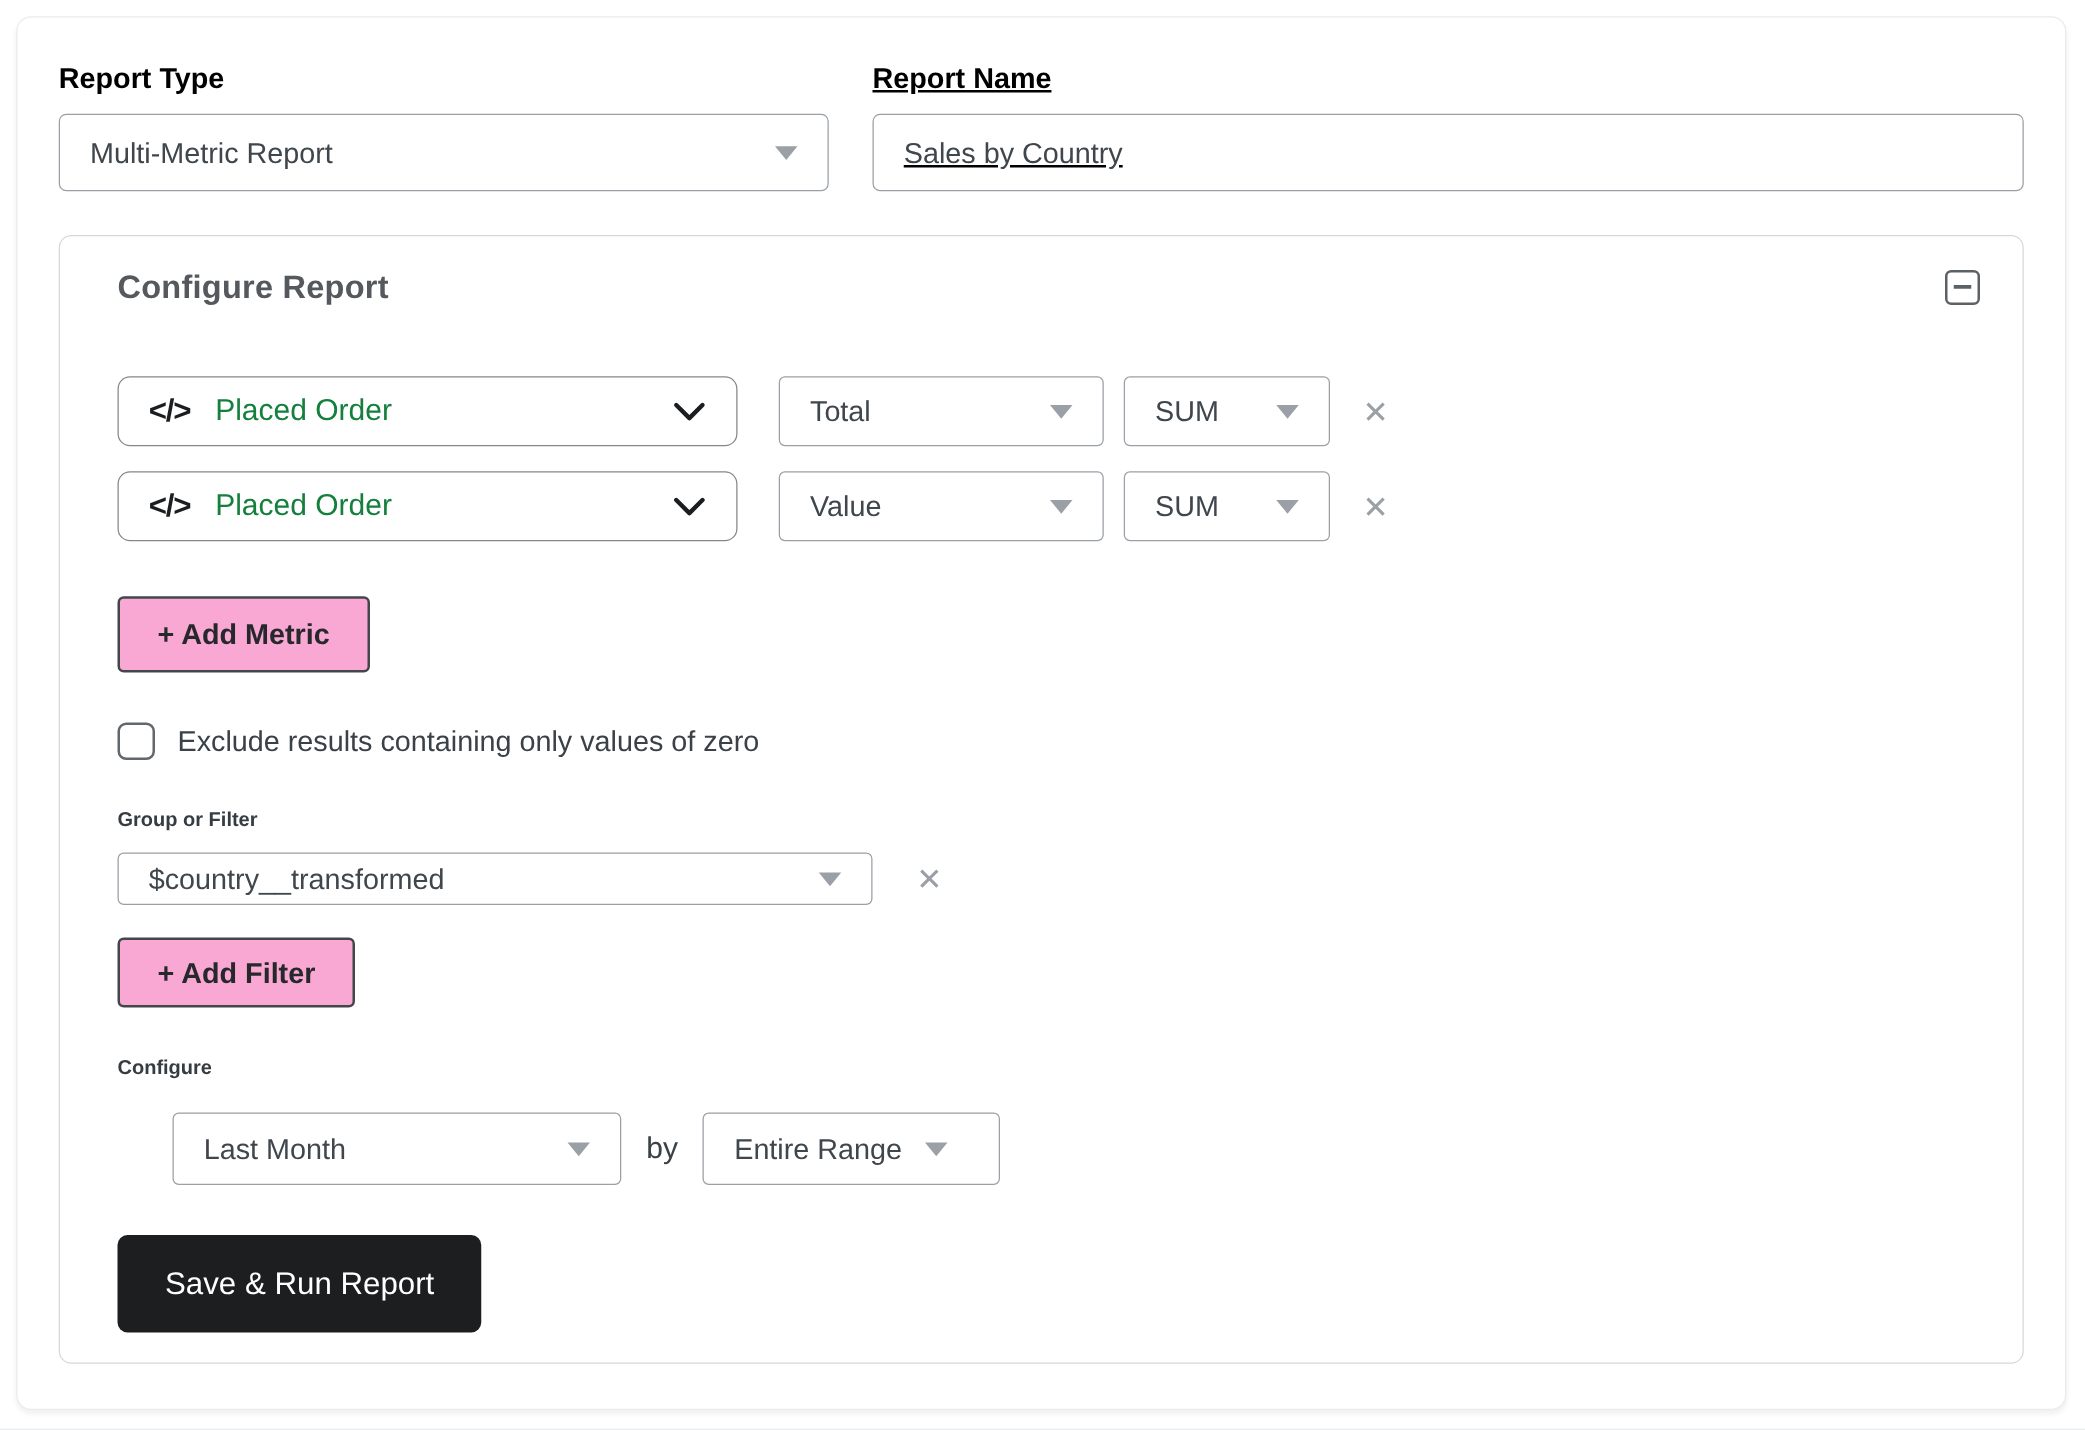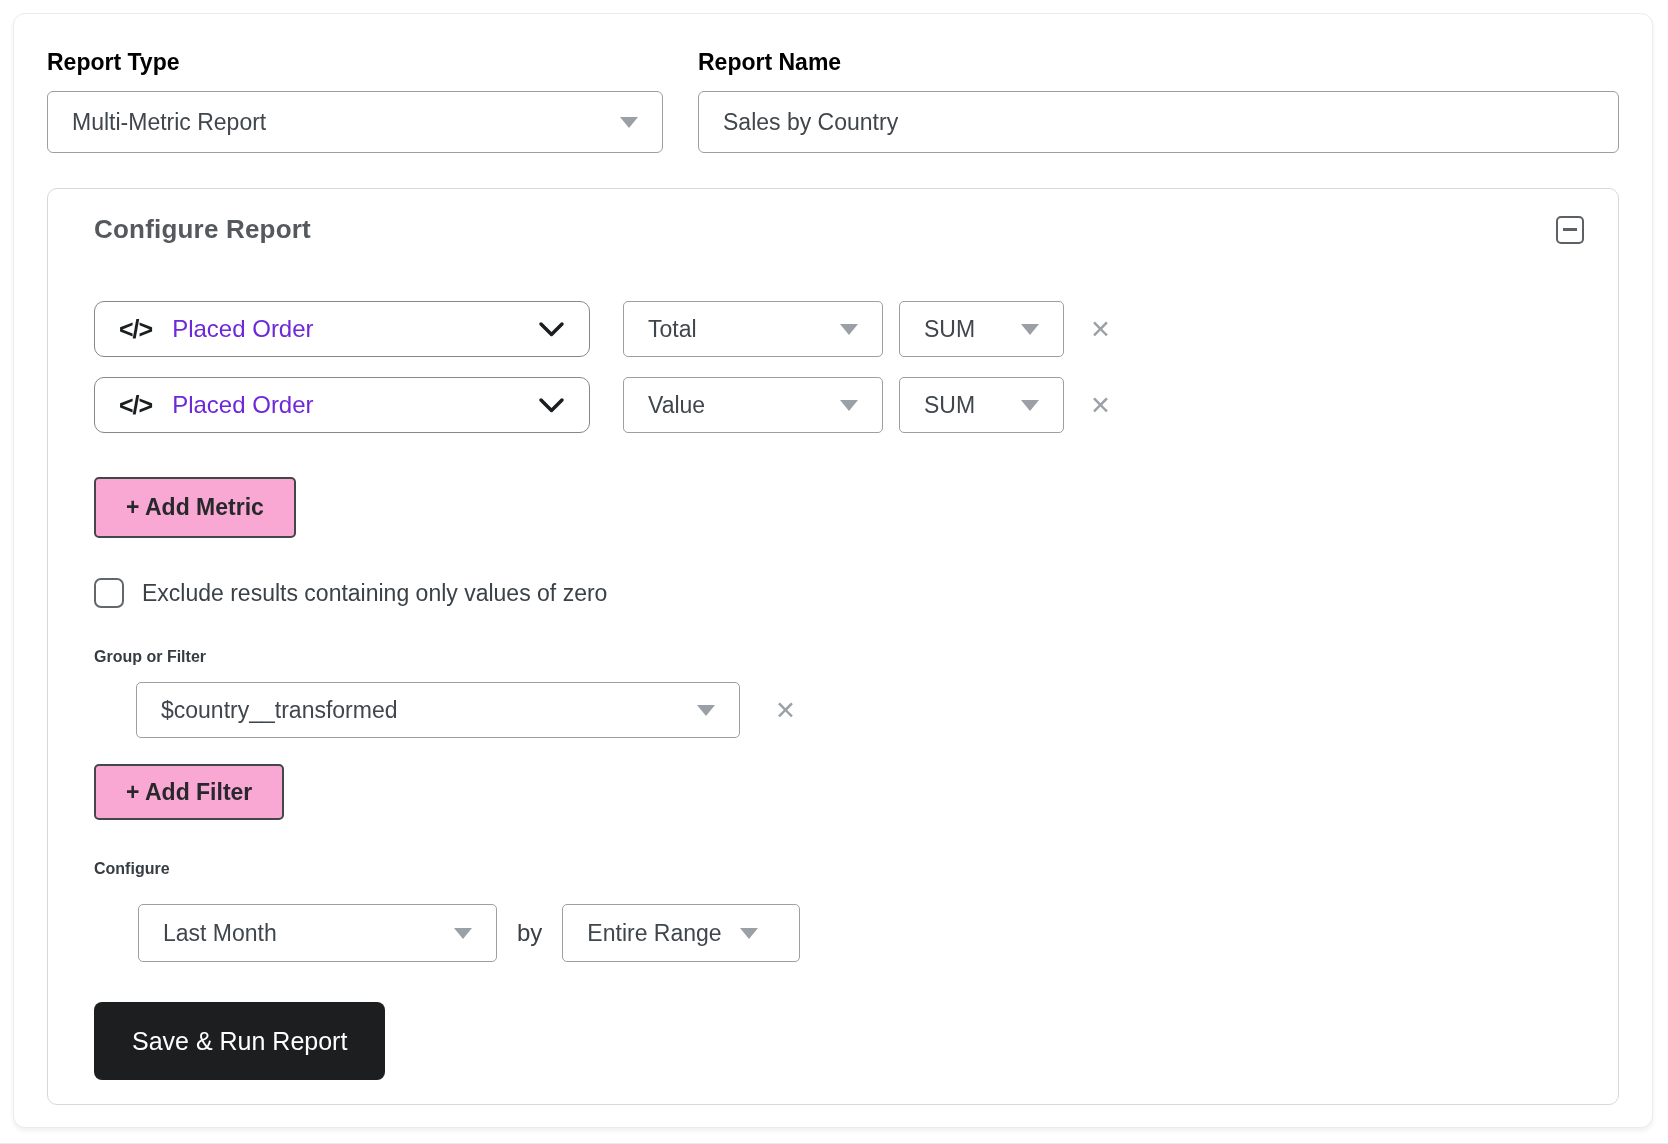--- a/index.html
+++ b/index.html
@@ -11,21 +11,21 @@
     background:#fff; border:1px solid #e9ebec; border-radius:12px;
     box-shadow:0 3px 4px rgba(40,45,50,0.07);
     padding:35px 33px 0 33px;
   }
   .bottom-hairline {
     position:absolute; left:0; right:0; bottom:0; height:1px; background:#e8eaeb;
   }
 
   .top-row { display:flex; gap:35px; }
   .col-type { width:616px; flex:0 0 auto; }
-  .col-name { flex:1 1 auto; }
+  .col-name { flex:1 1 auto;text-decoration:underline; }
 
   .lbl { font-size:23px; font-weight:bold; color:#000000; margin-bottom:15px; }
   .lbl-plain { font-size:16px; font-weight:bold; color:#353c42; }
 
   .select, .text-input {
     display:flex; align-items:center; justify-content:space-between;
     height:62px; border:1.5px solid #9aa0a5; border-radius:6px;
     background:#fff; padding:0 24px; font-size:23px; color:#3f464c;
     cursor:pointer;
   }
@@ -48,21 +48,21 @@
     display:flex; align-items:center; justify-content:center; background:#fff; cursor:pointer;
   }
   .collapse-btn .dash { width:14px; height:3px; background:#5c6165; }
 
   .metric-row { display:flex; align-items:center; margin-bottom:20px; }
   .metric-select {
     width:496px; height:56px; border:1.5px solid #83888c; border-radius:10px;
     display:flex; align-items:center; padding:0 24px; background:#fff; cursor:pointer;
   }
   .code-glyph { font-size:25px; font-weight:bold; color:#1b1e21; letter-spacing:-1px; margin-right:20px; }
-  .metric-name { font-size:24px; color:#6d28d9; flex:1 1 auto; }
+  .metric-name { font-size:24px; color:#15803d; flex:1 1 auto; }
   .chev { flex:0 0 auto; }
 
   .prop-select { width:260px; height:56px; margin-left:33px; border-radius:5px; }
   .agg-select  { width:165px; height:56px; margin-left:16px; border-radius:5px; }
   .x-btn {
     margin-left:26px; font-size:25px; color:#9aa0a5; background:none; border:none;
     cursor:pointer; line-height:1; font-family:"DejaVu Sans", sans-serif;
   }
 
   .outline-btn {
@@ -75,21 +75,21 @@
 
   .checkbox-row { display:flex; align-items:center; margin-top:40px; }
   .checkbox {
     width:30px; height:30px; border:2px solid #62676c; border-radius:7px;
     background:#fff; cursor:pointer; flex:0 0 auto;
   }
   .checkbox-label { margin-left:18px; font-size:23px; color:#3a4147; }
 
   .section-label { margin-top:40px; }
   .group-row { display:flex; align-items:center; margin-top:16px; }
-  .group-select { width:604px; height:56px; border-radius:5px;margin-left:42px; }
+  .group-select { width:604px; height:42px; border-radius:5px; }
   .group-row .x-btn { margin-left:35px; }
 
   .add-filter-btn { margin-top:26px; height:56px; }
 
   .timeframe-row { display:flex; align-items:center; margin-top:26px; }
   .range-select { width:359px; height:58px; border-radius:5px;margin-left:44px; }
   .by-label { font-size:24px; color:#3a4147; margin:0 20px; }
   .gran-select { width:238px; height:58px; border-radius:5px; justify-content:flex-start; }
   .gran-select .caret { margin-left:18px; }
 

